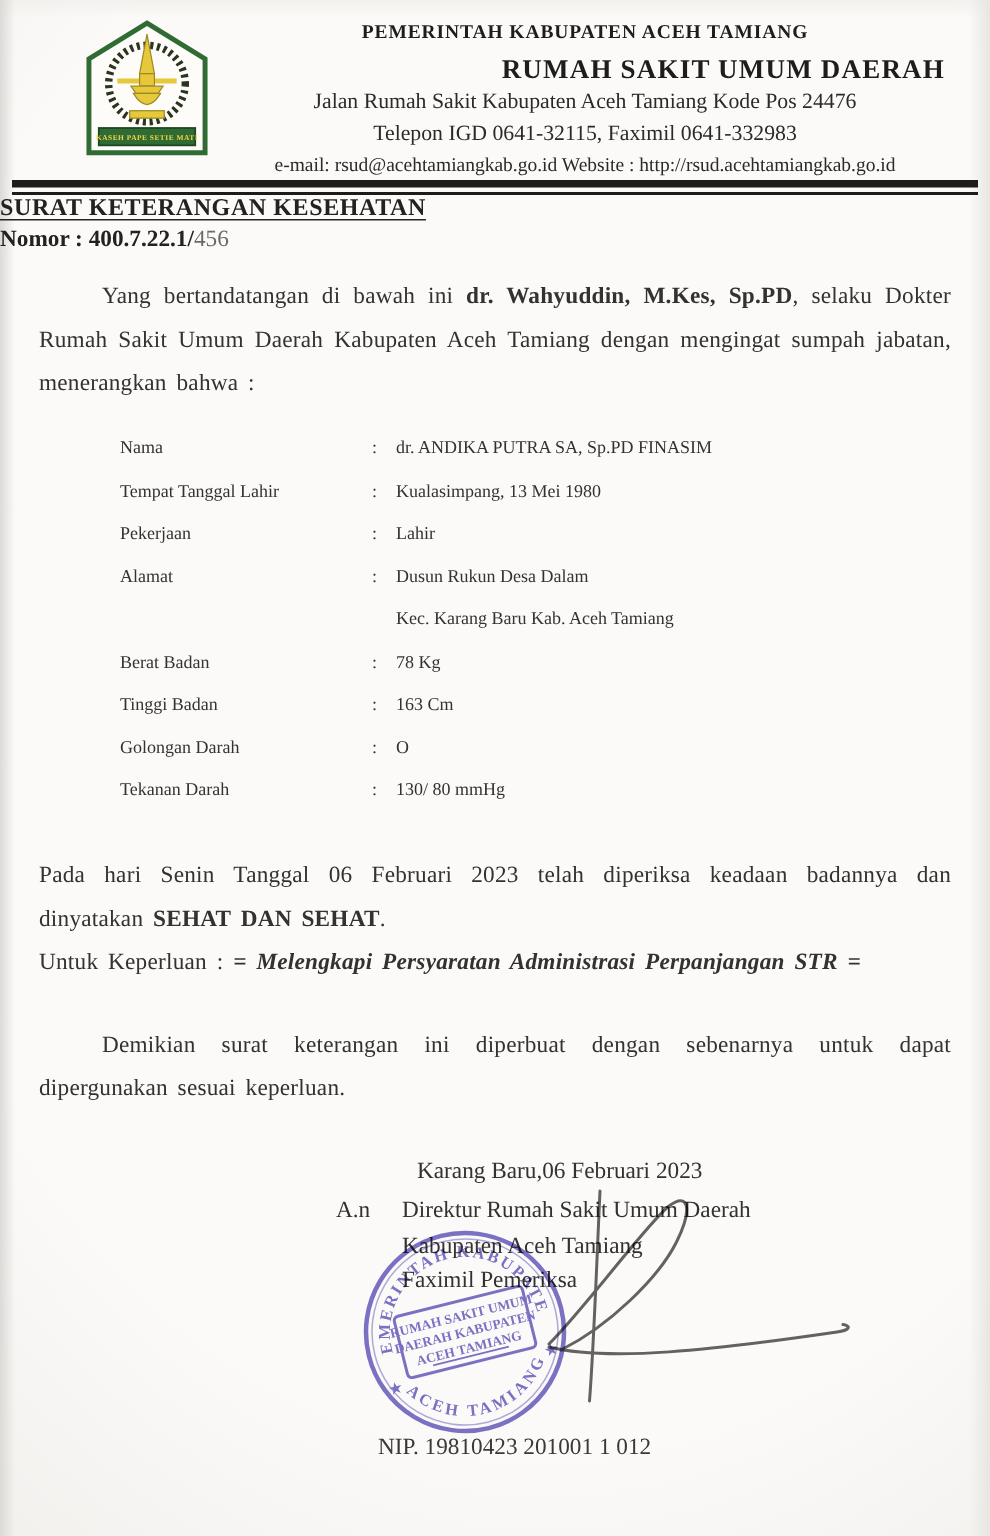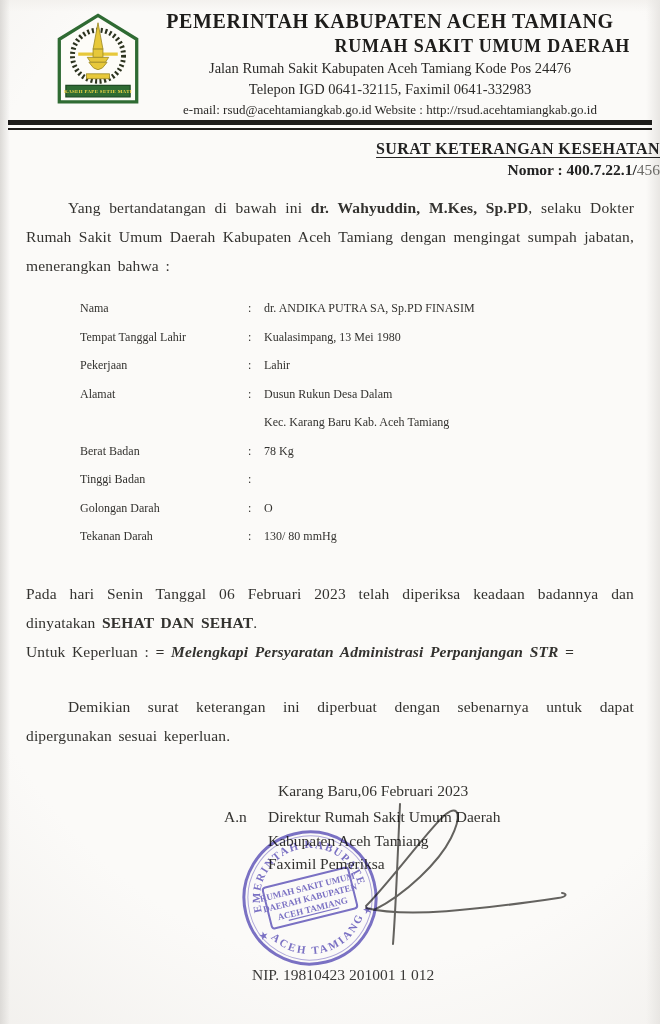--- a/index.html
+++ b/index.html
@@ -9,28 +9,28 @@
     background:
       linear-gradient(90deg, #dcdad7 0px, rgba(220,218,215,0) 10px),
       linear-gradient(270deg, #e8e6e3 0px, rgba(232,230,227,0) 14px),
       linear-gradient(180deg, #f3f1ee 0px, rgba(243,241,238,0) 12px),
       radial-gradient(120% 95% at 55% 42%, #fbfaf8 55%, #f0eeeb 82%, #e2e0dd 100%);
   }
   
   .letterhead{position:relative;height:118px;}
   .crest{position:absolute;left:56px;top:12px;width:84px;height:94px;}
   .head-text{position:absolute;left:150px;top:8px;width:480px;text-align:center;color:#1e1d1b;}
-  .ht1{font-size:20px;font-weight:bold;letter-spacing:.6px;line-height:26px;}
+  .ht1{font-size:13px;font-weight:bold;letter-spacing:.6px;line-height:26px;}
   .ht2{font-size:18px;font-weight:bold;letter-spacing:.8px;line-height:24px;text-align:right;}
   .ht3{font-size:14.5px;line-height:21px;color:#2b2a28;}
   .ht4{font-size:14.5px;line-height:21px;color:#2b2a28;}
   .ht5{font-size:13px;line-height:19px;color:#2b2a28;}
   .divider{margin:2px 8px 0 8px;height:10px;border-top:5px solid #1d1c1a;border-bottom:2px solid #1d1c1a;box-sizing:border-box;}
   
-  .title-block{text-align:right;margin-top:10px;}
+  .title-block{text-align:left;}
   .doc-title{font-size:16px;font-weight:bold;letter-spacing:.4px;text-decoration:underline;text-underline-offset:3px;color:#222;}
   .doc-number{font-size:15.5px;font-weight:bold;margin-top:3px;color:#222;}
   .doc-number .num-val{font-weight:normal;color:#6b6a67;}
   
   .para{margin:14px 26px 0 26px;font-size:15.5px;line-height:29px;text-align:justify;color:#33322f;letter-spacing:.15px;word-spacing:2.5px;}
   .indent{text-indent:42px;}
   .b{font-weight:bold;}
   .bi{font-weight:bold;font-style:italic;}
   
   .details{margin:14px 26px 0 80px;font-size:12px;color:#33322f;}
@@ -112,20 +112,21 @@
         <span class="dvalue">Kec. Karang Baru Kab. Aceh Tamiang</span>
       </div>
     <div class="drow">
         <span class="dlabel">Berat Badan</span>
         <span class="dcolon">:</span>
         <span class="dvalue">78 Kg</span>
       </div>
     <div class="drow">
         <span class="dlabel">Tinggi Badan</span>
         <span class="dcolon">:</span>
+        <span class="dvalue">163  Cm</span>
       </div>
     <div class="drow">
         <span class="dlabel">Golongan Darah</span>
         <span class="dcolon">:</span>
         <span class="dvalue">O</span>
       </div>
     <div class="drow">
         <span class="dlabel">Tekanan Darah</span>
         <span class="dcolon">:</span>
         <span class="dvalue">130/ 80 mmHg</span>

